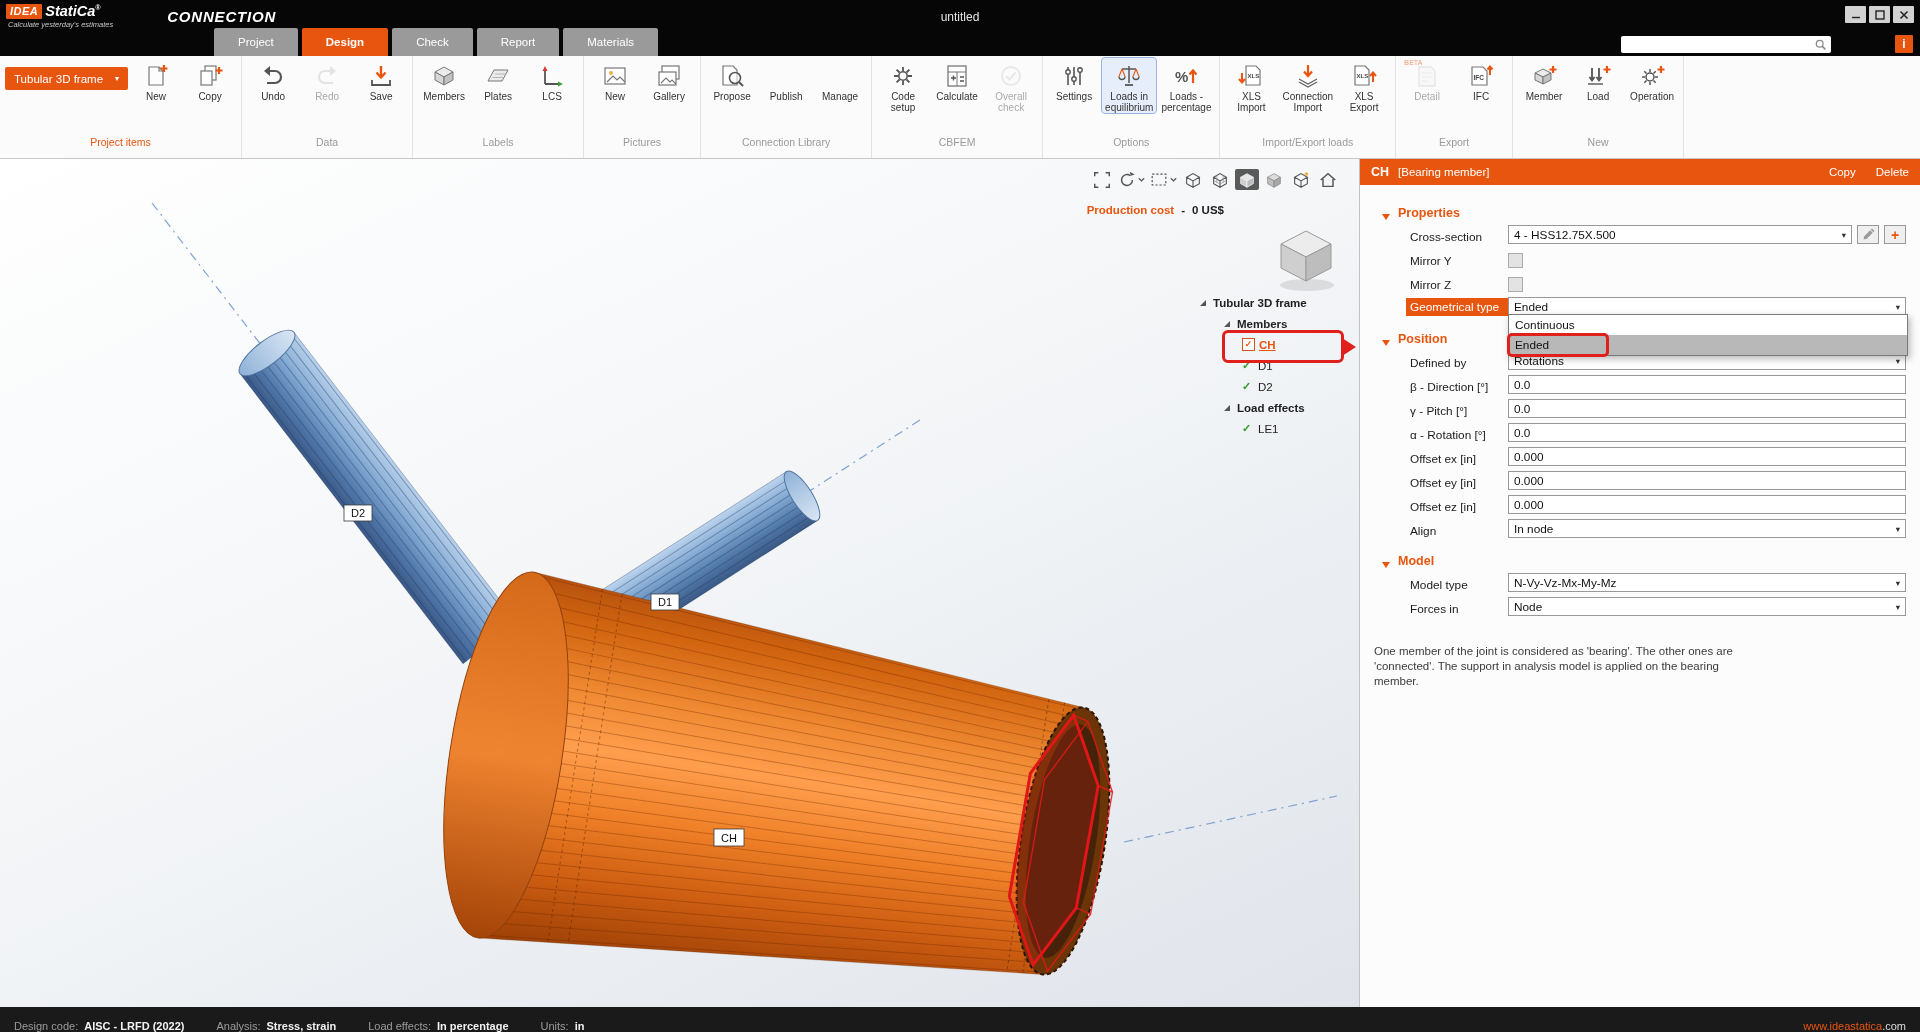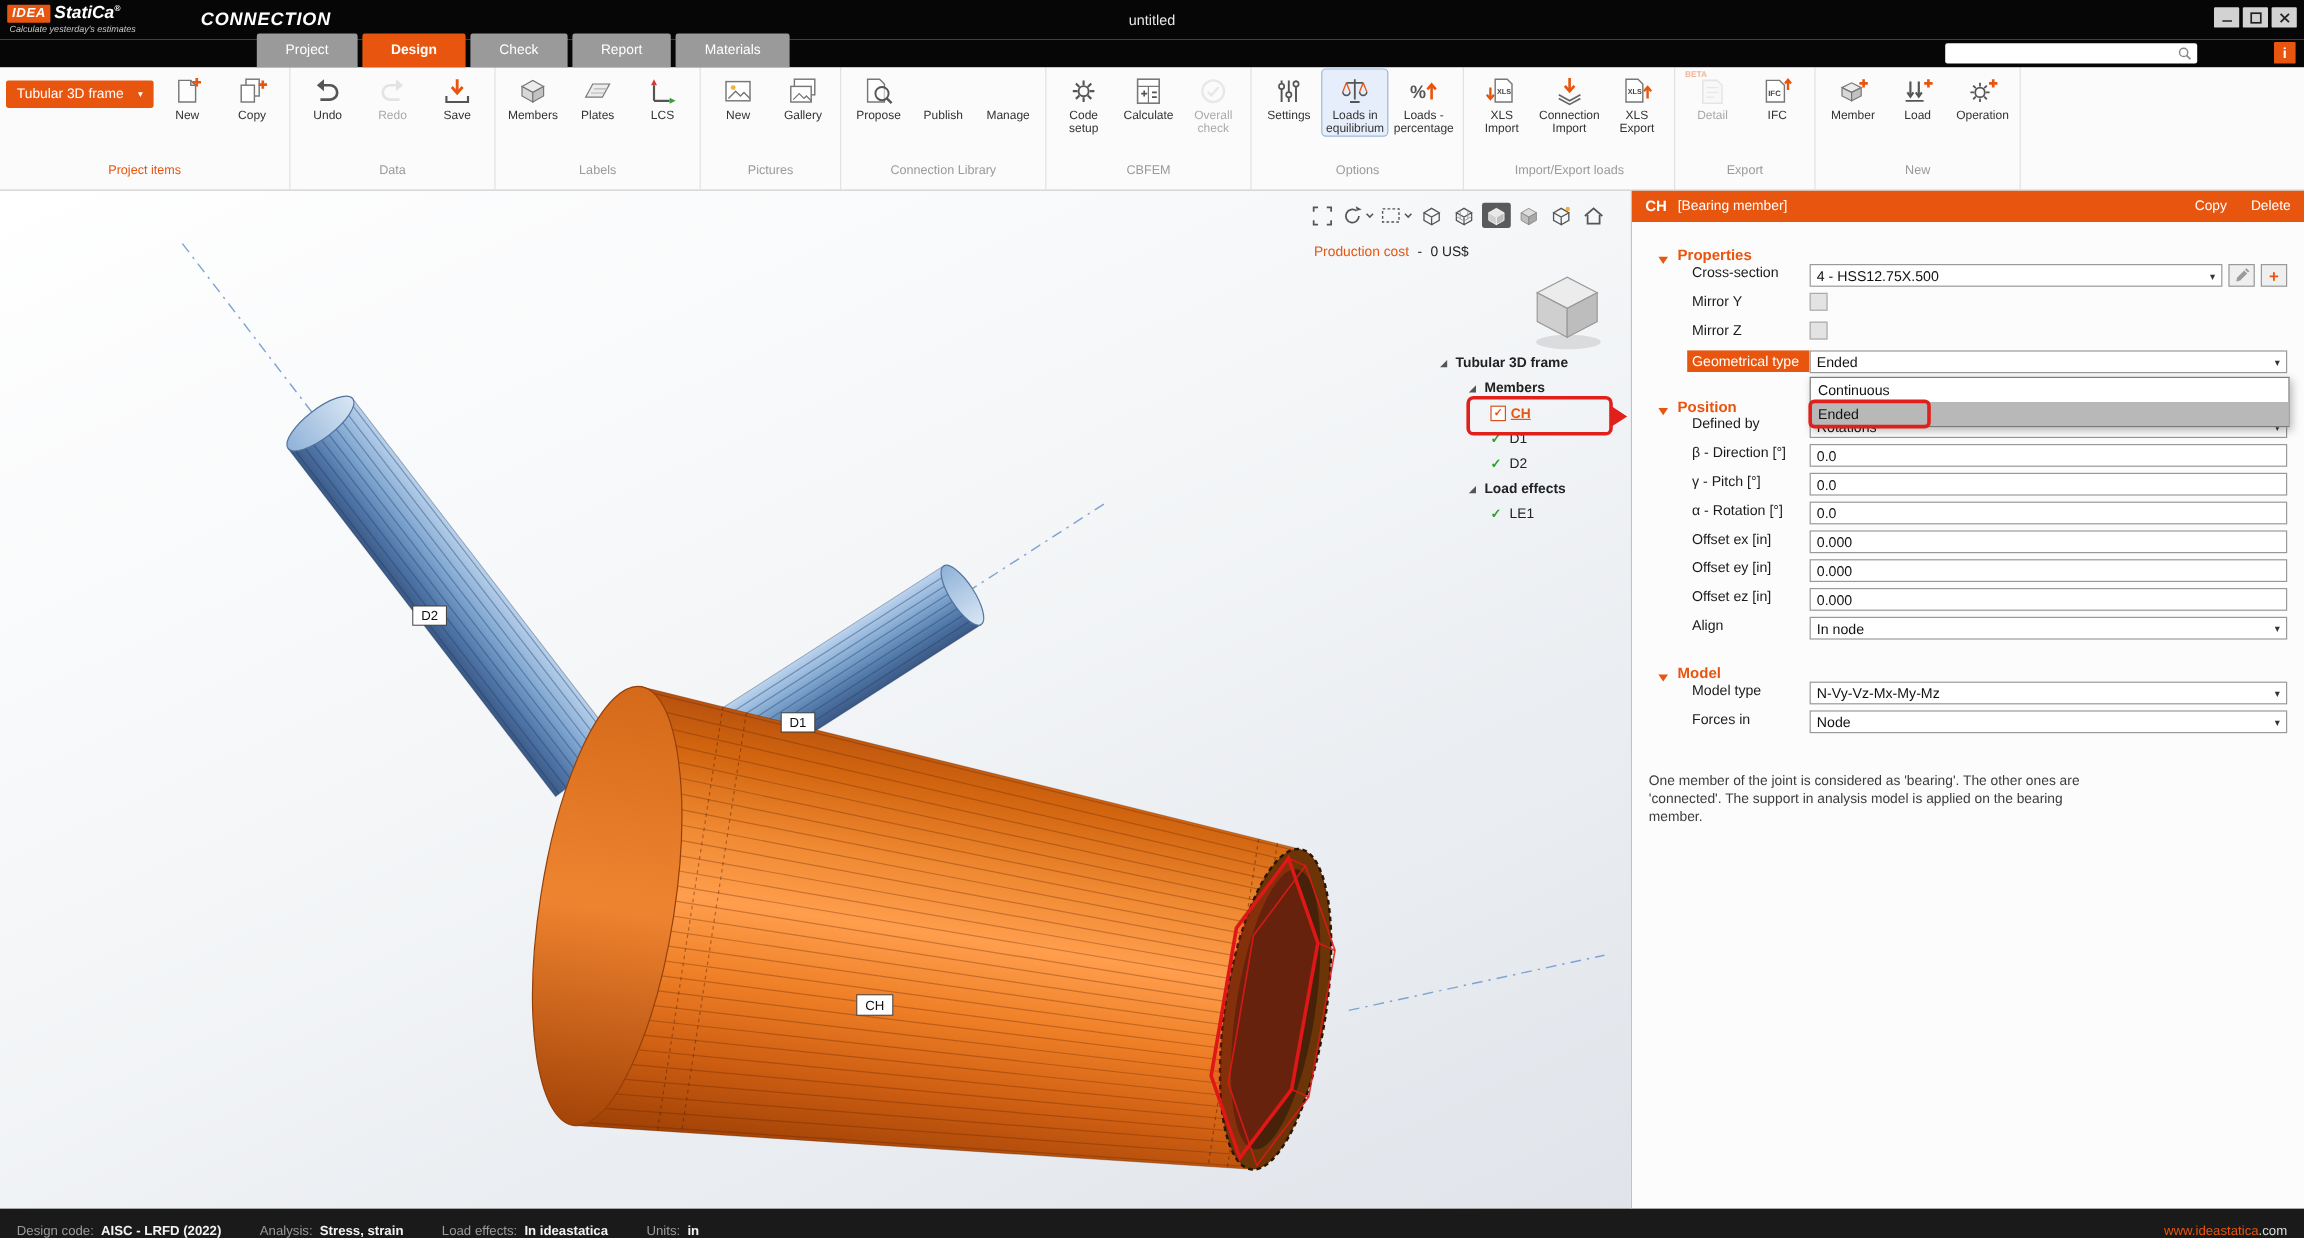--- a/index.html
+++ b/index.html
@@ -51,21 +51,21 @@
   #viewport{width:1359px;position:relative;background:linear-gradient(155deg,#ffffff 0%,#f4f6f8 45%,#e0e4ea 100%);overflow:hidden}
   #scene{position:absolute;left:0;top:0}
   .dashline{stroke:#7fa3d4;stroke-width:1.2;fill:none;stroke-dasharray:9 5 2 5}
 
   #vtoolbar{position:absolute;top:10px;right:19px;display:flex;align-items:center;gap:3px}
   .vt-btn{height:21px;min-width:24px;display:flex;align-items:center;justify-content:center;border-radius:2px}
   .vt-btn svg{width:20px;height:20px;display:block}
   .vt-chev svg{width:9px;height:20px}
   .vt-active{background:#5a5a5a}
 
-  #prodcost{position:absolute;top:45px;right:135px;display:flex;gap:7px;font-size:11.5px;font-weight:normal}
+  #prodcost{position:absolute;top:45px;right:135px;display:flex;gap:7px;font-size:11.5px;font-weight:bold}
   #prodcost .pc-label{color:#e8550f}
   #prodcost .pc-sep,#prodcost .pc-val{color:#222}
 
   #navcube{position:absolute;top:63px;left:1267px}
 
   
   #tree{position:absolute;left:1196px;top:133px;width:190px;font-size:11.5px;color:#222}
   .trow{height:21px;display:flex;align-items:center;padding-left:4px}
   .caret{width:0;height:0;border-left:6px solid transparent;border-bottom:6px solid #555;margin-right:7px;flex-shrink:0}
   .tlabel{white-space:nowrap}
@@ -80,21 +80,21 @@
   #panel{width:561px;border-left:1px solid #c2c2c2;background:#fcfcfc;position:relative;box-sizing:border-box}
   .panel-header{height:26px;background:#e8550f;color:#fff;display:flex;align-items:center;padding:0 11px}
   .ph-id{font-size:12.5px;font-weight:bold}
   .ph-type{font-size:11.5px;margin-left:9px}
   .ph-actions{margin-left:auto;display:flex;gap:20px;font-size:11.5px}
   #panelBody{padding-top:9px}
   .sec-header{height:26px;display:flex;align-items:flex-end;gap:8px;padding-left:22px}
   .sec-header.mt{margin-top:4px}
   .sec-tri{width:0;height:0;border-left:4.5px solid transparent;border-right:4.5px solid transparent;border-top:6px solid #e8550f}
   .sec-title{color:#e8550f;font-size:12.5px;font-weight:bold}
-  .prow{height:24px;display:flex;align-items:flex-start;padding-left:50px;position:relative}
+  .prow{height:24px;display:flex;align-items:flex-end;padding-left:50px;position:relative}
   .plabel{width:98px;font-size:11.8px;color:#1a1a1a;flex-shrink:0;white-space:nowrap}
   .plabel.hl{background:#e8550f;color:#fff;height:18px;line-height:18px;padding:0 4px;margin-left:-4px;width:94px}
   .pvalue{width:398px;display:flex;align-items:center;gap:5px}
   .pfield{flex:1;height:19px;box-sizing:border-box;border:1px solid #999;background:#fff;font-size:11.8px;padding:0 5px;display:flex;align-items:center;color:#111}
   .dd-arrow{margin-left:auto;font-size:8.5px;color:#333}
   .pcheck{width:13px;height:13px;background:#e3e3e3;border:1px solid #ababab}
   .mini-btn{width:22px;height:19px;box-sizing:border-box;border:1px solid #999;background:#efefef;display:flex;align-items:center;justify-content:center;flex-shrink:0}
   .mini-btn svg{width:15px;height:15px}
   .mini-btn.add{color:#e8550f;font-weight:bold;font-size:14px;line-height:1}
   .pdrop{position:absolute;left:148px;top:22px;width:398px;background:#fff;border:1px solid #7a7a7a;box-shadow:2px 3px 7px rgba(0,0,0,.28);z-index:20}
@@ -901,21 +901,21 @@
         <div class="st-item">
           <span class="st-label">Design code:</span>
           <span class="st-val">AISC - LRFD (2022)</span>
         </div>
         <div class="st-item">
           <span class="st-label">Analysis:</span>
           <span class="st-val">Stress, strain</span>
         </div>
         <div class="st-item">
           <span class="st-label">Load effects:</span>
-          <span class="st-val">In ideastatica</span>
+          <span class="st-val">In percentage</span>
         </div>
         <div class="st-item">
           <span class="st-label">Units:</span>
           <span class="st-val">in</span>
         </div>
       </div>
     <div class="status-link">
       <span class="lk-o">www.ideastatica</span><span class="lk-w">.com</span>
     </div>
   </div>

